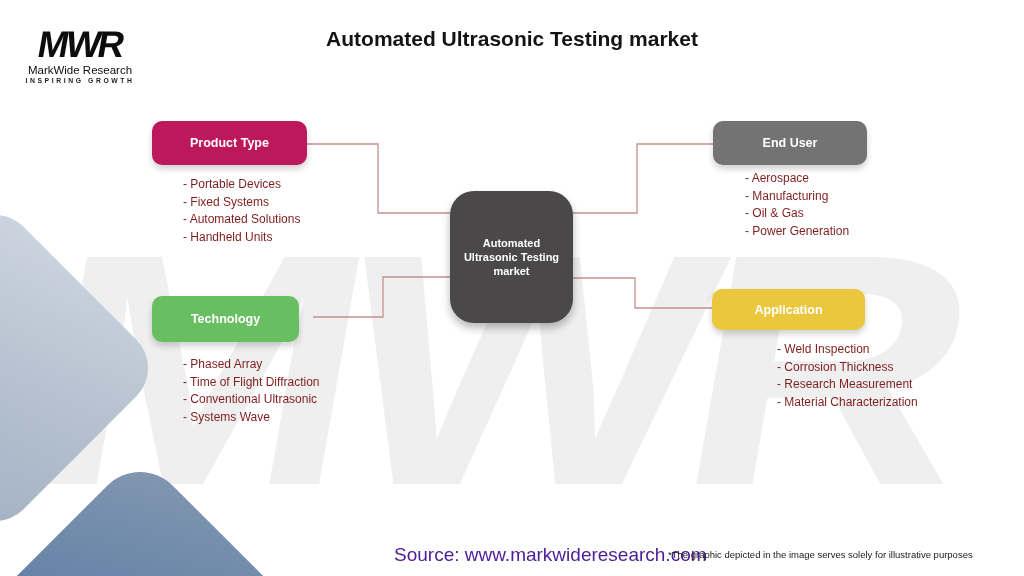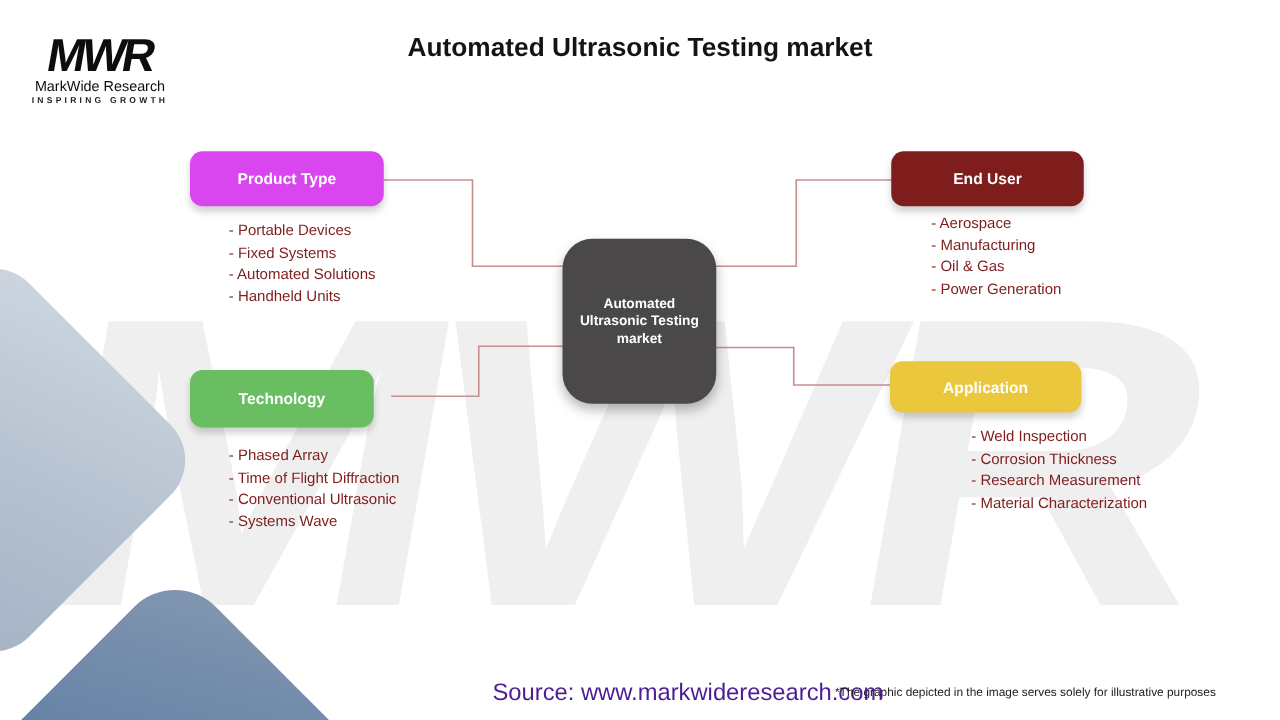--- a/index.html
+++ b/index.html
@@ -94,31 +94,31 @@
   </svg>
 
   <div class="logo">
     <div class="logo-mark">MWR</div>
     <div class="logo-name">MarkWide Research</div>
     <div class="logo-tagline">INSPIRING GROWTH</div>
   </div>
 
   <div class="page-title">Automated Ultrasonic Testing market</div>
 
-  <div class="pill pill-product" style="background: #d946ef;">
+  <div class="pill pill-product" style="background: #be185d;">
     <span>Product Type</span>
   </div>
   <ul class="items items-product">
     <li>- Portable Devices</li>
     <li>- Fixed Systems</li>
     <li>- Automated Solutions</li>
     <li>- Handheld Units</li>
   </ul>
 
-  <div class="pill pill-enduser" style="background: #7f1d1d;">
+  <div class="pill pill-enduser" style="background: #737373;">
     <span>End User</span>
   </div>
   <ul class="items items-enduser">
     <li>- Aerospace</li>
     <li>- Manufacturing</li>
     <li>- Oil &amp; Gas</li>
     <li>- Power Generation</li>
   </ul>
 
   <div class="pill pill-technology" style="background: rgb(106, 190, 98);">

